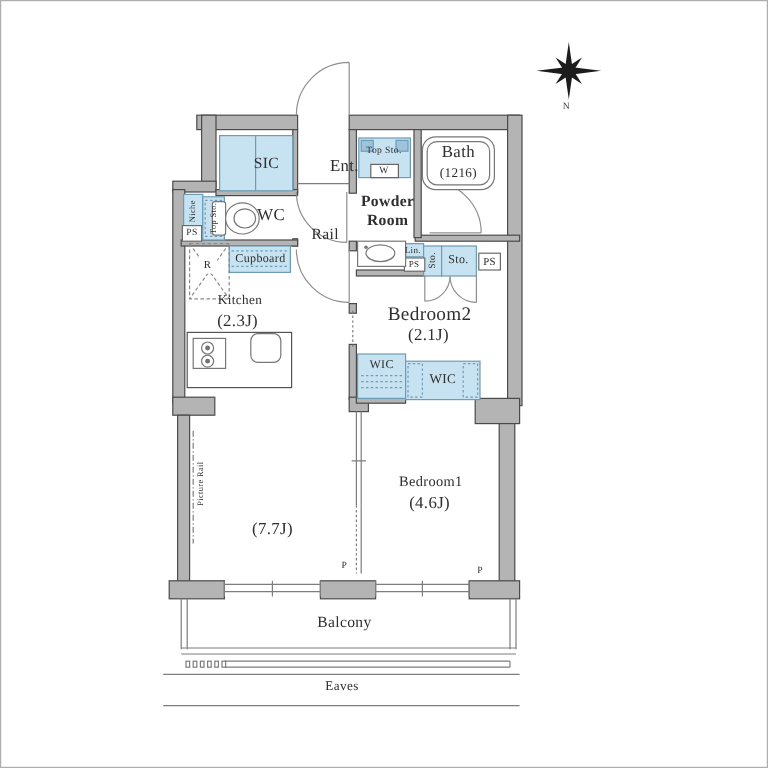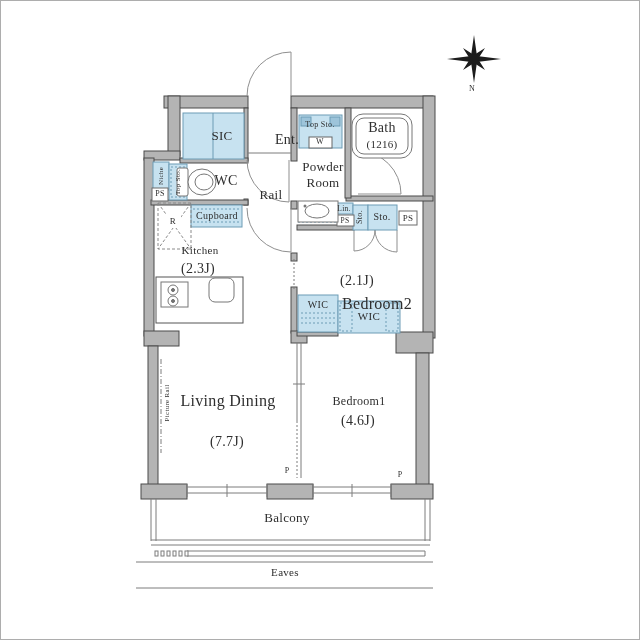--- a/index.html
+++ b/index.html
@@ -146,29 +146,28 @@
   <g fill="#1c1c1c" stroke="none">
     <polygon points="473,34 476,55 500,58 476,61 473,82 470,61 446,58 470,55"></polygon>
     <polygon points="484,47 477,58 484,69 473,62 462,69 469,58 462,47 473,54"></polygon>
   </g>
 </svg>
 
 <div class="lbl" style="left:221px;top:135px;font-size:13px;">SIC</div>
 <div class="lbl" style="left:286px;top:139px;font-size:14px;">Ent.</div>
 <div class="lbl" style="left:225px;top:180px;font-size:14px;">WC</div>
 <div class="lbl" style="left:270px;top:194px;font-size:13px;">Rail</div>
-<div class="lbl" style="left:322px;top:174px;font-size:13px;">Powder
+<div class="lbl" style="left:322px;top:174px;font-size:13px;font-weight:bold;">Powder
 Room</div>
 <div class="lbl" style="left:381px;top:127px;font-size:14px;text-align:center;">Bath</div>
 <div class="lbl" style="left:381px;top:144px;font-size:11px;">(1216)</div>
 <div class="lbl" style="left:199px;top:250px;font-size:11px;">Kitchen</div>
 <div class="lbl" style="left:197px;top:268px;font-size:14px;">(2.3J)</div>
-<div class="lbl" style="left:376px;top:261px;font-size:16px;margin-top:42px;">Bedroom2</div>
+<div class="lbl" style="left:357px;top:261px;font-size:16px;">Bedroom2</div>
 <div class="lbl" style="left:356px;top:280px;font-size:14px;">(2.1J)</div>
-<div class="lbl" style="left:227px;top:400px;font-size:16px;">Living Dining</div>
 <div class="lbl" style="left:226px;top:441px;font-size:14px;">(7.7J)</div>
 <div class="lbl" style="left:358px;top:400px;font-size:12px;">Bedroom1</div>
 <div class="lbl" style="left:357px;top:420px;font-size:14px;">(4.6J)</div>
 <div class="lbl" style="left:286px;top:517px;font-size:13px;">Balcony</div>
 <div class="lbl" style="left:284px;top:572px;font-size:11px;">Eaves</div>
 
 <div class="lbl v" style="left:160px;top:175px;font-size:7px;">Niche</div>
 <div class="lbl v" style="left:177px;top:181px;font-size:7px;">Top Sto.</div>
 <div class="lbl" style="left:159px;top:193px;font-size:8px;">PS</div>
 <div class="lbl" style="left:172px;top:220px;font-size:9px;">R</div>

